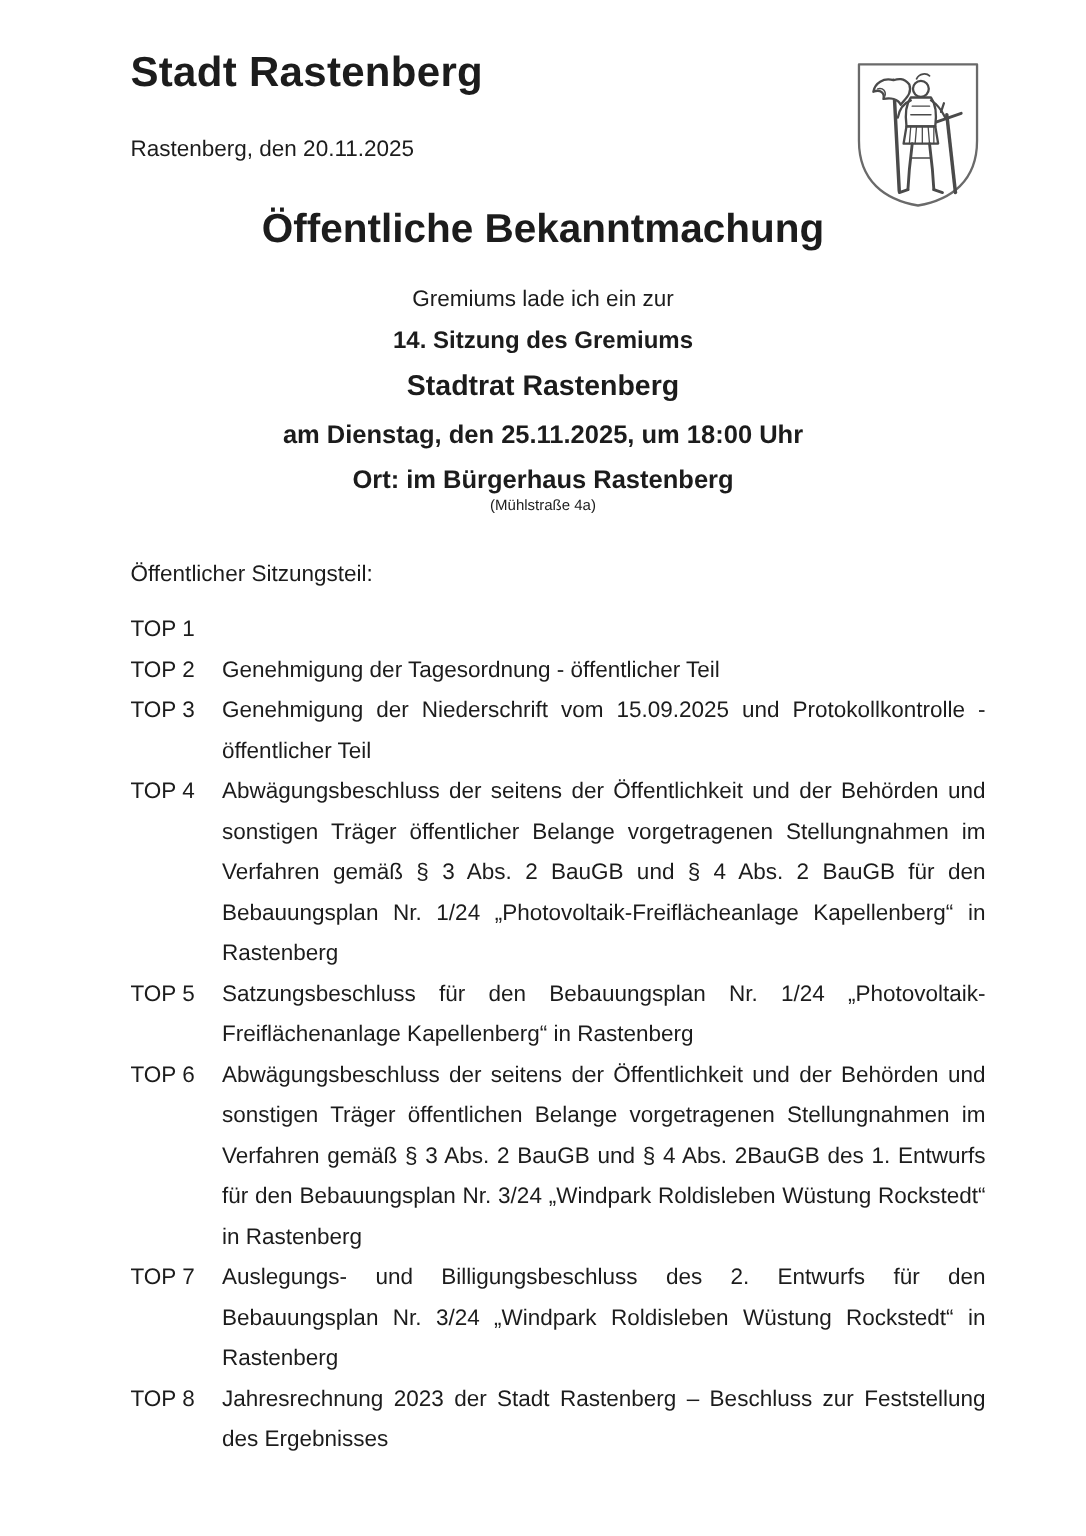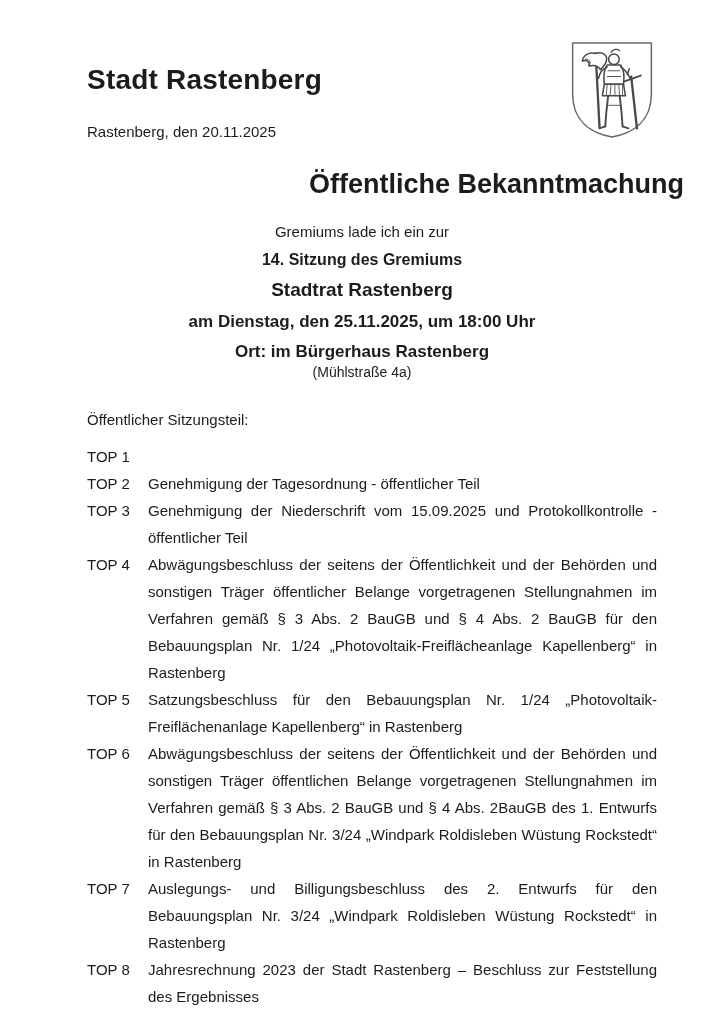--- a/index.html
+++ b/index.html
@@ -7,47 +7,46 @@
     position:relative;
     width:724px; height:1024px;
     margin:0 auto;
     background:#ffffff;
     color:#1c1c1c;
     font-family:"Liberation Sans","DejaVu Sans",sans-serif;
     overflow:hidden;
     box-sizing:border-box;
   }
   .org-name {
-    padding:64px 0 0 87px;
+    padding:32px 0 0 87px;
     font-size:28px;
     font-weight:bold;
     letter-spacing:0.2px;
   }
   .emblem {
     position:absolute;
     top:36px; right:64px;
     width:96px; height:106px;
   }
   .dateline {
     padding:27px 0 0 87px;
     font-size:15px;
   }
   .center-block { text-align:center; padding:0 40px; }
   .doc-title {
     margin-top:29px;
     font-size:27px;
     font-weight:bold;
-    text-align:right;
   }
   .intro-line   { margin-top:23px; font-size:15px; }
   .session-line { margin-top:11px; font-size:16px; font-weight:bold; }
   .body-line    { margin-top:10px; font-size:19px; font-weight:bold; }
   .datetime-line{ margin-top:11px; font-size:17px; font-weight:bold; }
   .location-line{ margin-top:10px; font-size:17px; font-weight:bold; }
-  .locdetail-line{ margin-top:2px; font-size:14px; }
+  .locdetail-line{ margin-top:2px; font-size:10px; }
   .agenda-heading {
     margin:21px 0 0 87px;
     font-size:16px;
     font-weight:bold;
     text-decoration:underline;
     text-decoration-thickness:2px;
     text-underline-offset:3px;
     display:inline-block;
   }
   .section-heading {

